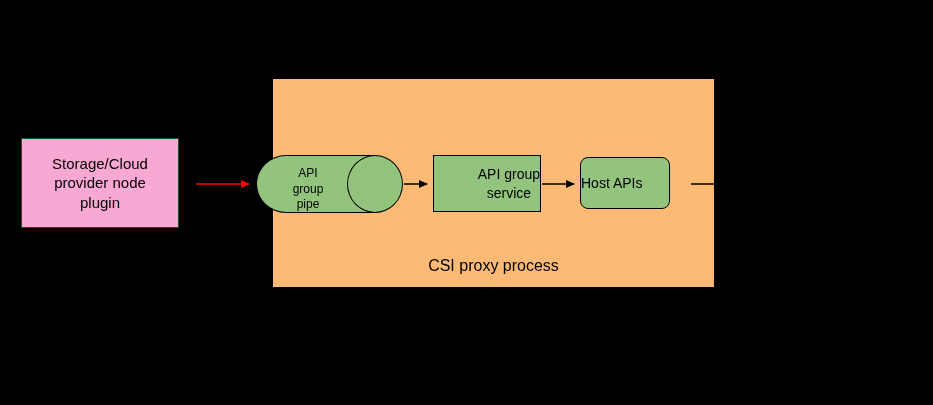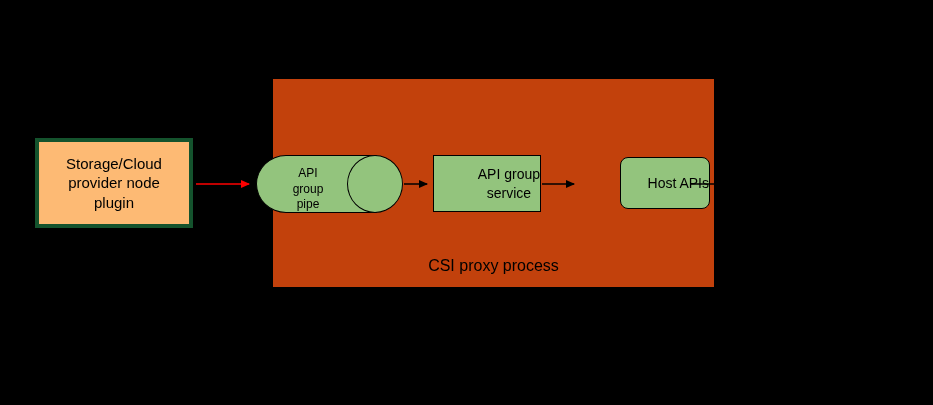--- a/index.html
+++ b/index.html
@@ -19,38 +19,38 @@
   .node-text {
     white-space: pre-line;
     text-align: center;
     color: #000000;
   }
   
   .proxy-box {
     position: absolute;
     left: 272px; top: 78px;
     width: 443px; height: 210px;
-    background: #c2410c;
+    background: #fdba74;
     border: 1px solid #000000;
   }
   .proxy-label {
     position: absolute;
     left: 0; top: 178px;
     width: 100%;
     text-align: center;
     font-size: 16px;
     color: #000000;
   }
   
   .plugin-box {
     position: absolute;
-    left: 35px; top: 138px;
+    left: 21px; top: 138px;
     width: 158px; height: 90px;
-    background: #fdba74;
-    border: 4px solid #14532d;
+    background: #f9a8d4;
+    border: 1px solid #14532d;
     display: flex; align-items: center; justify-content: center;
     font-size: 15px; line-height: 1.3;
   }
   
   .pipe-body {
     position: absolute;
     left: 256px; top: 155px;
     width: 121px; height: 58px;
     background: #93c47d;
     border: 1px solid #000000;
@@ -83,23 +83,22 @@
     display: flex; align-items: center; justify-content: flex-end;
     font-size: 14px; line-height: 1.3;
   }
   .hostapis-box {
     position: absolute;
     left: 580px; top: 157px;
     width: 90px; height: 52px;
     background: #93c47d;
     border: 1px solid #000000;
     border-radius: 8px;
-    display: flex; align-items: center; justify-content: flex-end;
+    display: flex; align-items: center; justify-content: flex-start;
     font-size: 14px;
-    margin-left: 40px;
   }
   
   .hostos-ellipse {
     position: absolute;
     left: 737px; top: 143px;
     width: 136px; height: 86px;
     background: #cfe2f3;
     border: 1px solid #000000;
     border-radius: 50%;
     display: flex; align-items: center; justify-content: center;

